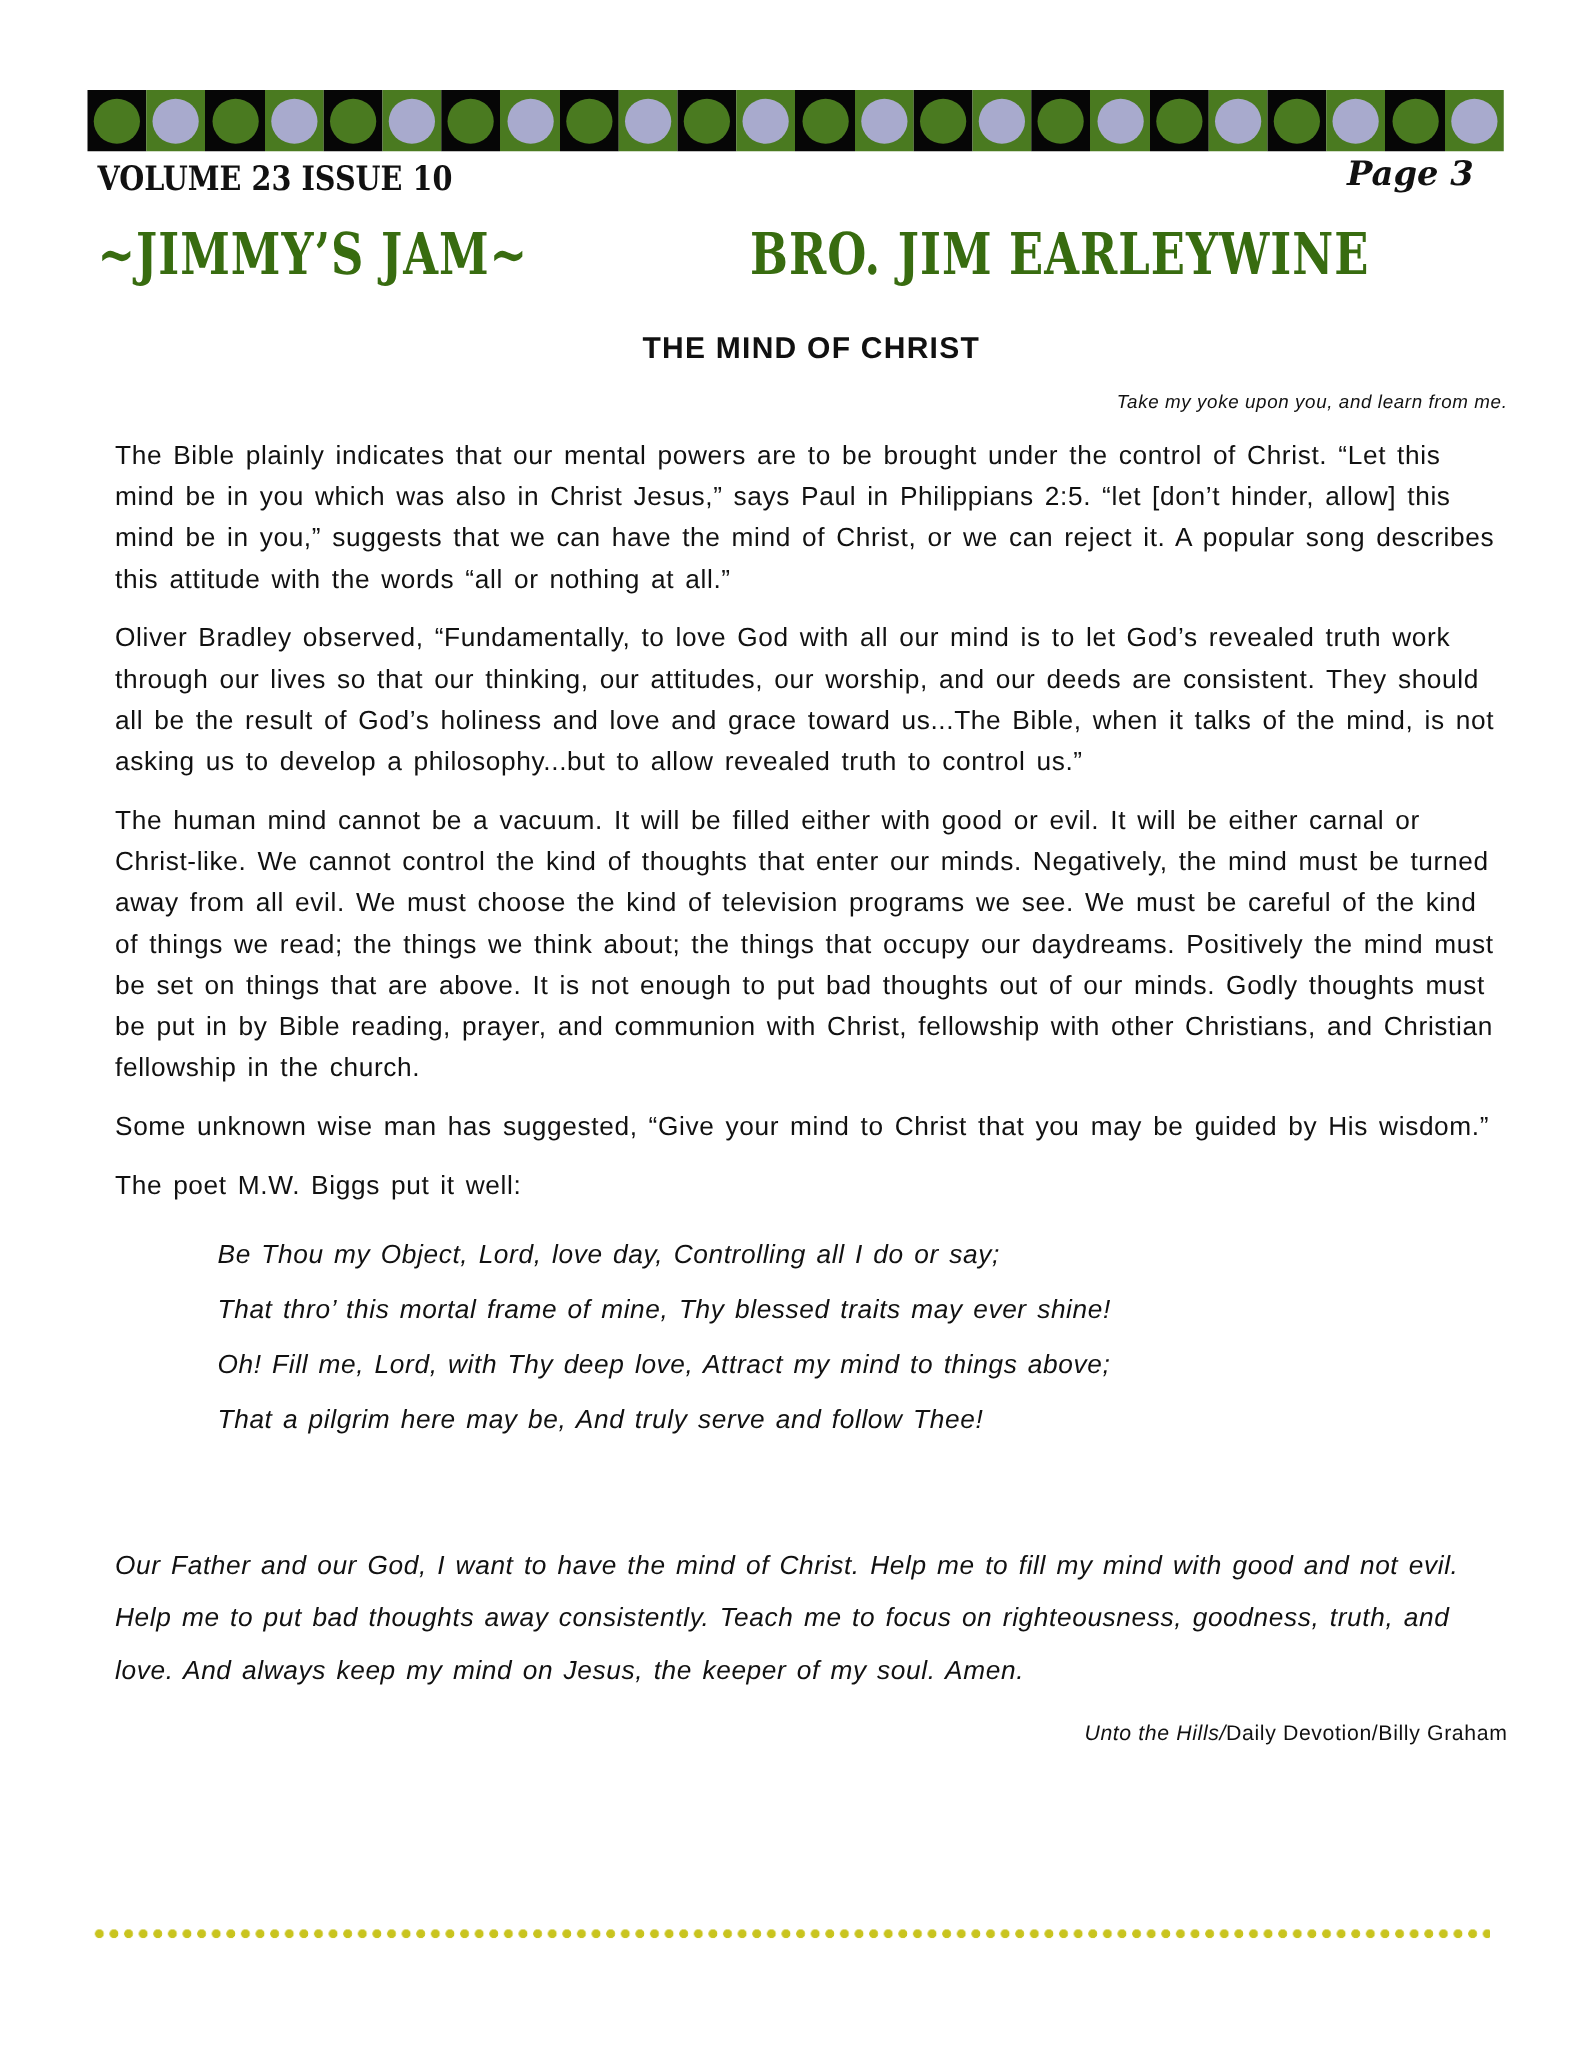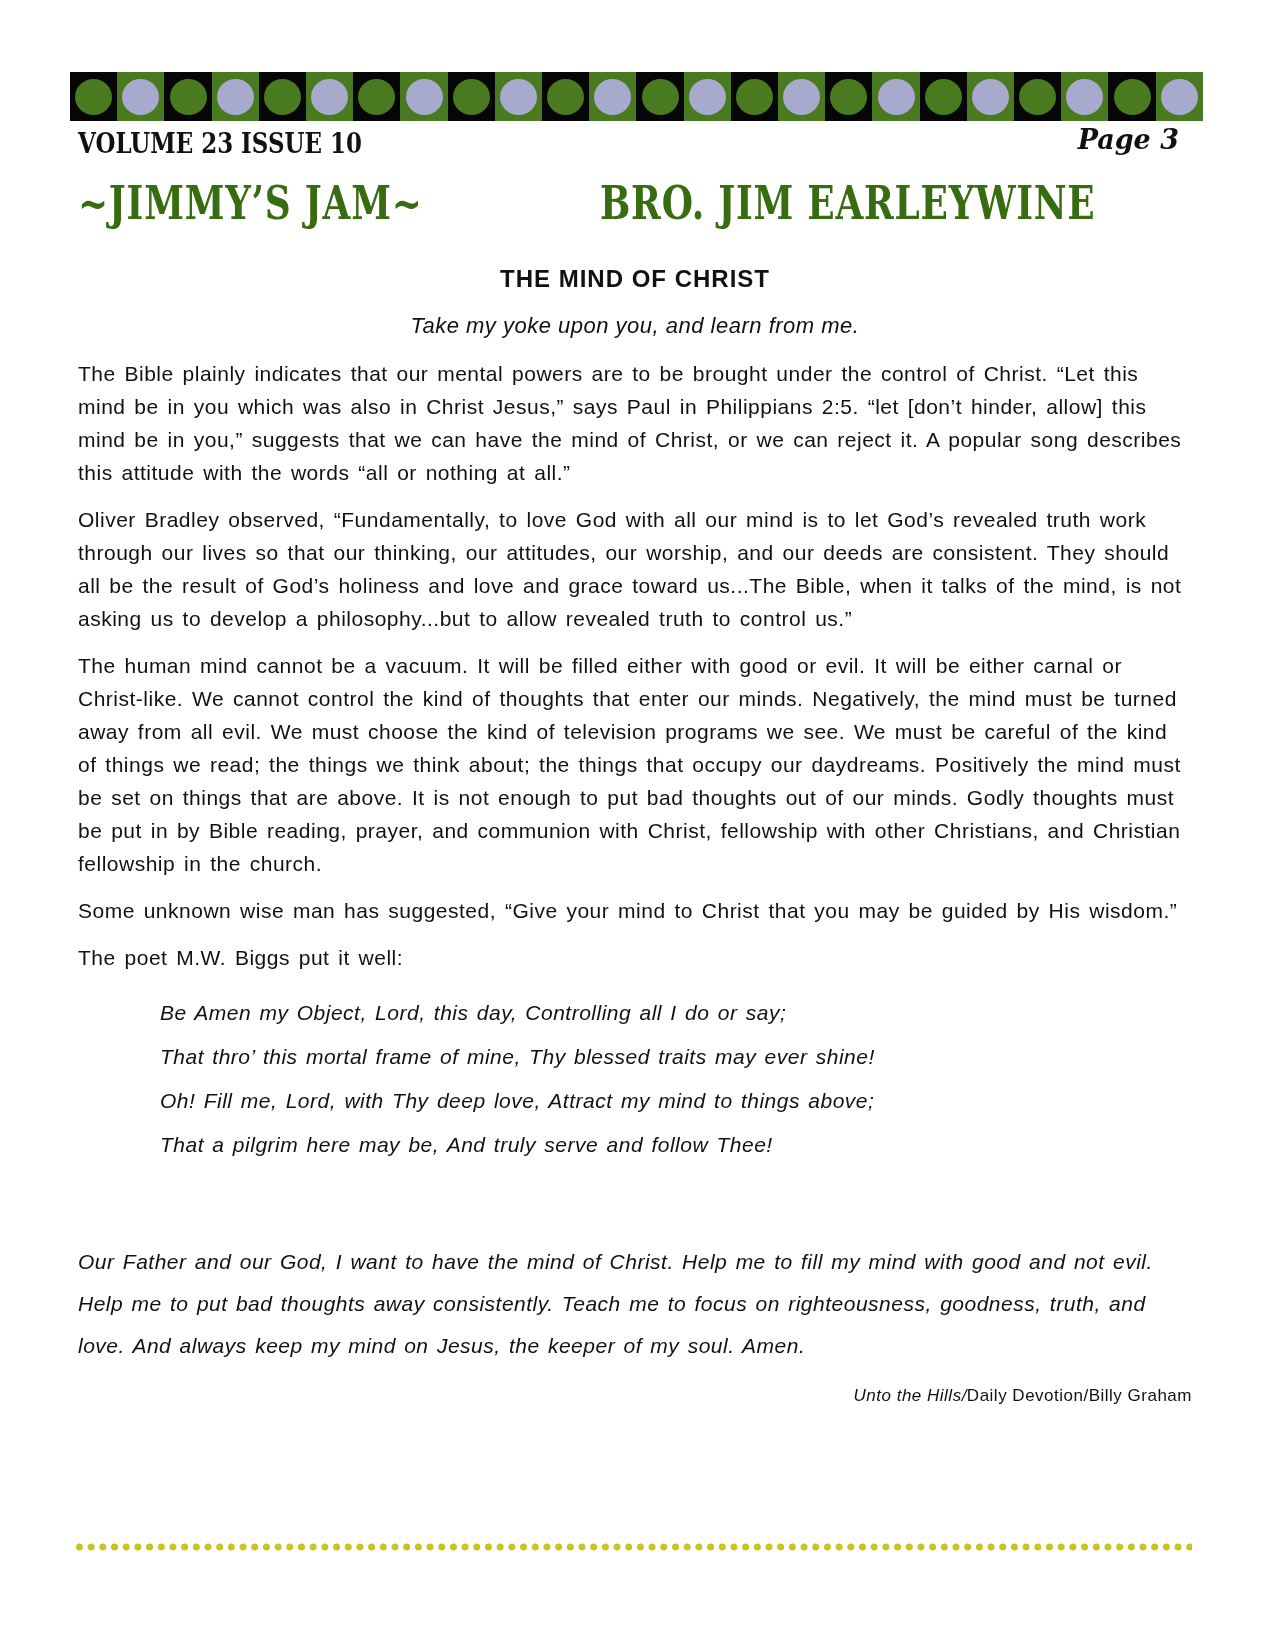--- a/index.html
+++ b/index.html
@@ -31,23 +31,23 @@
            font-weight:bold;font-size:27px;white-space:nowrap;}
 
   
   .title-left,.title-right{position:absolute;top:176px;font-family:"DejaVu Serif",serif;font-weight:bold;
            font-size:46px;color:var(--title-green);white-space:nowrap;transform:scaleX(0.78);transform-origin:left top;
            letter-spacing:1px;}
   .title-left{left:78px;}
   .title-right{left:600px;}
 
   
-  .article{position:absolute;left:78px;top:255px;width:1114px;}
+  .article{position:absolute;left:92px;top:255px;width:1114px;}
   .article-title{margin:10px 0 20px 0;text-align:center;font-size:24px;font-weight:bold;letter-spacing:1px;}
-  .article-verse{margin:0 0 18px 0;text-align:center;font-size:22px;font-style:italic;letter-spacing:0.5px;}
+  .article-verse{margin:0 0 18px 0;text-align:right;font-size:15px;font-style:italic;letter-spacing:0.5px;}
   .article-ref{margin:0 0 40px 0;text-align:center;font-size:21px;letter-spacing:0.5px;}
 
   p.body{margin:0 0 14px 0;font-size:21px;line-height:33px;letter-spacing:0.5px;word-spacing:2.5px;
          -webkit-hyphens:manual;hyphens:manual;}
   .poem{margin:22px 0 0 82px;}
   .poem-line{margin:0 0 11px 0;font-size:21px;line-height:33px;font-style:italic;letter-spacing:0.5px;word-spacing:2px;}
   p.prayer{margin:80px 0 0 0;font-size:21px;line-height:42px;font-style:italic;letter-spacing:0.5px;word-spacing:2px;
            -webkit-hyphens:manual;hyphens:manual;}
   .attribution{margin:12px 0 0 0;text-align:right;font-size:17px;line-height:33px;letter-spacing:0.5px;}
   .attribution .it{font-style:italic;}
@@ -147,21 +147,21 @@
     <div class="article-title">THE MIND OF CHRIST</div>
     <div class="article-verse">Take my yoke upon you, and learn from me.</div>
 
     <p class="body">The Bible plainly indicates that our mental powers are to be brought under the control of Christ. “Let this mind be in you which was also in Christ Jesus,” says Paul in Philippians 2:5. “let [don’t hinder, allow] this mind be in you,” suggests that we can have the mind of Christ, or we can reject it. A popular song describes this attitude with the words “all or nothing at all.”</p>
     <p class="body">Oliver Bradley observed, “Fundamentally, to love God with all our mind is to let God’s revealed truth work through our lives so that our thinking, our attitudes, our worship, and our deeds are consis­tent. They should all be the result of God’s holiness and love and grace toward us...The Bible, when it talks of the mind, is not asking us to develop a philosophy...but to allow revealed truth to control us.”</p>
     <p class="body">The human mind cannot be a vacuum. It will be filled either with good or evil. It will be either carnal or Christ-like. We cannot control the kind of thoughts that enter our minds. Negatively, the mind must be turned away from all evil. We must choose the kind of television programs we see. We must be careful of the kind of things we read; the things we think about; the things that occupy our daydreams. Positively the mind must be set on things that are above. It is not enough to put bad thoughts out of our minds. Godly thoughts must be put in by Bible reading, prayer, and communion with Christ, fellowship with other Christians, and Christian fellowship in the church.</p>
     <p class="body">Some unknown wise man has suggested, “Give your mind to Christ that you may be guided by His wisdom.”</p>
     <p class="body">The poet M.W. Biggs put it well:</p>
 
     <div class="poem">
-      <div class="poem-line">Be Amen my Object, Lord, this day, Controlling all I do or say;</div>
+      <div class="poem-line">Be Thou my Object, Lord, love day, Controlling all I do or say;</div>
       <div class="poem-line">That thro’ this mortal frame of mine, Thy blessed traits may ever shine!</div>
       <div class="poem-line">Oh! Fill me, Lord, with Thy deep love, Attract my mind to things above;</div>
       <div class="poem-line">That a pilgrim here may be, And truly serve and follow Thee!</div>
     </div>
 
     <p class="prayer">Our Father and our God, I want to have the mind of Christ. Help me to fill my mind with good and not evil. Help me to put bad thoughts away consistently. Teach me to focus on righteousness, good­ness, truth, and love. And always keep my mind on Jesus, the keeper of my soul. Amen.</p>
 
     <div class="attribution">
       <span class="it">Unto the Hills/</span><span>Daily Devotion/Billy Graham</span>
     </div>

